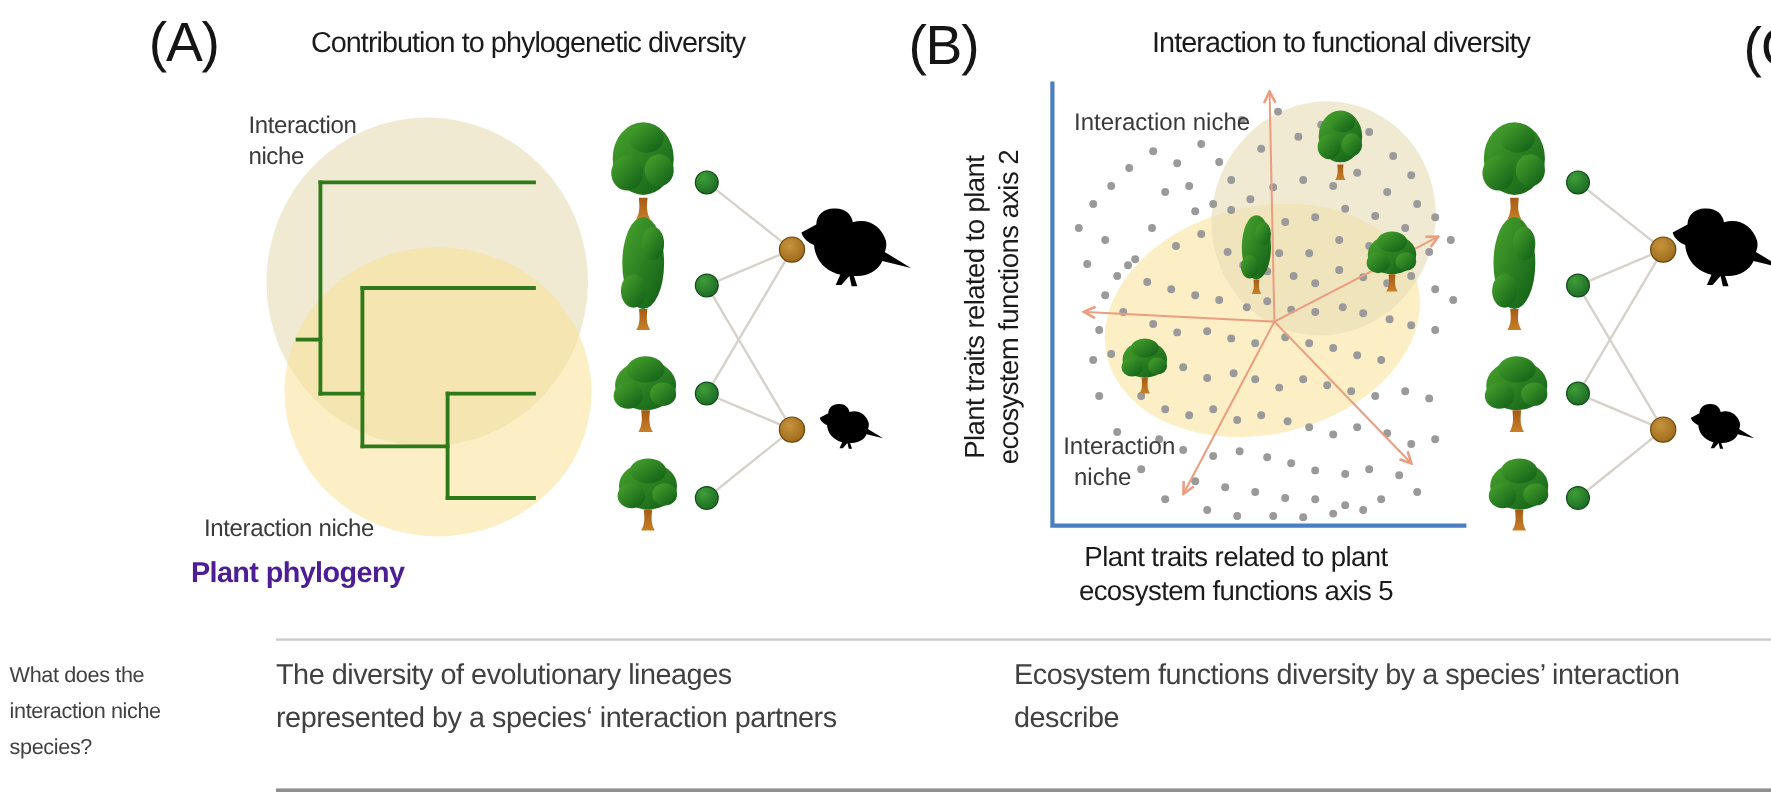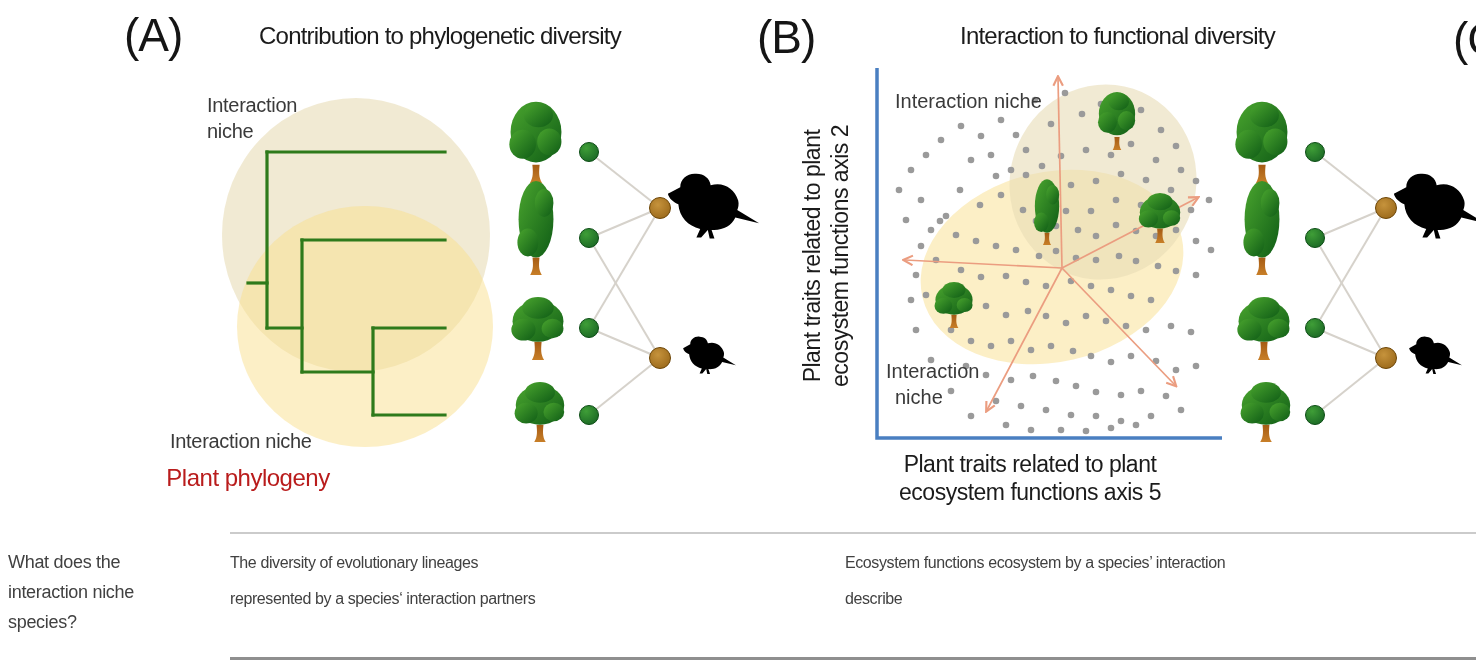--- a/index.html
+++ b/index.html
@@ -2,25 +2,25 @@
 <html><head>
 <meta charset="utf-8">
 <style>
   html,body{margin:0;padding:0;background:#fff;}
   #fig{position:relative;width:1476px;height:664px;overflow:hidden;background:#ffffff;
        font-family:"Liberation Sans","DejaVu Sans",sans-serif;color:#222;}
   .plabel{position:absolute;font-size:46px;font-weight:400;color:#151515;letter-spacing:-1px;}
   .ptitle{position:absolute;top:22px;font-size:24px;letter-spacing:-0.8px;color:#1b1b1b;text-align:center;white-space:nowrap;}
   .nichelab{position:absolute;font-size:20px;line-height:26px;color:#3a3a3a;letter-spacing:-0.3px;}
   .circle{position:absolute;border-radius:50%;}
-  .caption{position:absolute;font-size:24px;letter-spacing:-0.5px;color:#b91c1c;text-align:center;white-space:nowrap;}
+  .caption{position:absolute;font-size:24px;letter-spacing:-0.5px;color:#4c1d95;text-align:center;white-space:nowrap;font-weight:bold;}
   .axlabel{position:absolute;font-size:23px;line-height:28px;letter-spacing:-0.5px;color:#1b1b1b;text-align:center;}
   .divider{position:absolute;}
   .qcol{position:absolute;font-size:18px;line-height:30px;letter-spacing:-0.3px;color:#414141;}
-  .cell{position:absolute;font-size:16px;line-height:36px;letter-spacing:-0.4px;color:#414141;}
+  .cell{position:absolute;font-size:24px;line-height:36px;letter-spacing:-0.4px;color:#414141;}
   .cell div, .qcol div{white-space:nowrap;}
   svg{position:absolute;overflow:visible;}
   svg text{font-family:"Liberation Sans","DejaVu Sans",sans-serif;}
 </style>
 </head>
 <body>
 
 <div id="fig">
 
   <div class="plabel" style="left:124px;top:8px">(A)</div>
@@ -423,17 +423,17 @@
     <div>interaction niche</div>
     <div>species?</div>
   </div>
 
   <div class="cell" style="left:230px;top:545px">
     <div>The diversity of evolutionary lineages</div>
     <div>represented by a species‘ interaction partners</div>
   </div>
 
   <div class="cell" style="left:845px;top:545px">
-    <div>Ecosystem functions ecosystem by a species’ interaction</div>
+    <div>Ecosystem functions diversity by a species’ interaction</div>
     <div>describe</div>
   </div>
 
 </div>
 
 </body></html>

